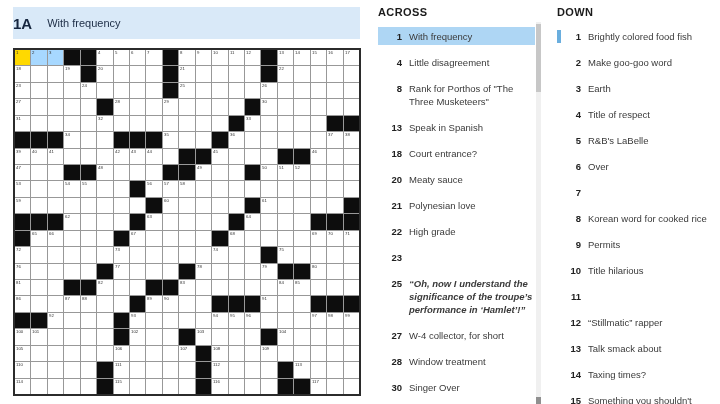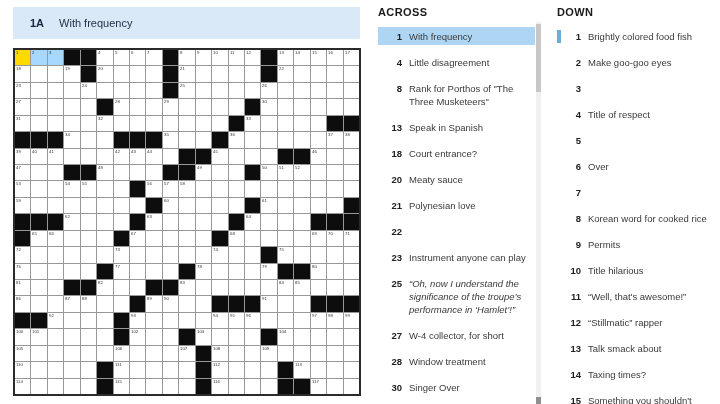--- a/index.html
+++ b/index.html
@@ -2,21 +2,21 @@
 <html><head>
 <meta charset="utf-8">
 <style>
   html,body{margin:0;padding:0;background:#ffffff;}
   #app{position:relative;width:720px;height:404px;background:#fff;overflow:hidden;
        font-family:"Liberation Sans", sans-serif;color:#222;}
 
   
   .cluebar{position:absolute;left:13px;top:7px;width:347px;height:32px;
            background:#d9e9f8;display:flex;align-items:center;}
-  .cluebar .cnum{font-weight:bold;font-size:11px;color:#16263f;margin-left:17px;}
+  .cluebar .cnum{font-weight:bold;font-size:15px;color:#16263f;}
   .cluebar .ctxt{font-size:11px;color:#1c2c45;margin-left:15px;}
 
   
   .gridwrap{position:absolute;left:13px;top:48px;width:344px;height:344px;
             border:2px solid #2b2b2b;background:#989898;}
   .grid{display:grid;grid-template-columns:repeat(21,1fr);grid-template-rows:repeat(21,1fr);
         gap:1px;width:100%;height:100%;}
   .cell{background:#ffffff;position:relative;}
   .cell.black{background:#0d0d0d;}
   .cell.word{background:#a7d8ff;}
@@ -27,21 +27,21 @@
   
   .panel{position:absolute;top:6px;}
   .panel h3{margin:0 0 9px 0;font-size:11px;letter-spacing:0.4px;color:#1b1b1b;}
   .clues{display:flex;flex-direction:column;}
   .clue{display:flex;align-items:flex-start;margin-bottom:8px;padding:3px 2px 2px 0;}
   .clue .mark{width:4px;align-self:stretch;background:transparent;margin-right:4px;flex:0 0 4px;}
   .clue.marked .mark{background:#6aaede;}
   .clue .num{flex:0 0 16px;text-align:right;font-weight:bold;font-size:9.5px;
              line-height:13px;color:#222;}
   .clue .txt{flex:1;margin-left:7px;font-size:9.5px;line-height:13px;color:#3a3a3a;}
-  .clue.italic .txt{font-style:italic;}
+  .clue.italic .txt{font-style:italic;font-weight:bold;}
   .clue.selected{background:#aed6f4;}
 
   
   .sbar{position:absolute;left:536px;top:22px;width:5px;height:382px;background:#f0f0f0;}
   .sbar .thumb{position:absolute;left:0;top:2px;width:5px;height:68px;background:#c7c7c7;}
   .sbar .endcap{position:absolute;left:0;bottom:0;width:5px;height:7px;background:#8f8f8f;}
 </style>
 </head>
 <body>
 
@@ -766,25 +766,25 @@
           <span class="txt">Meaty sauce</span>
         </div>
         <div class="clue">
           <span class="mark"></span>
           <span class="num">21</span>
           <span class="txt">Polynesian love</span>
         </div>
         <div class="clue">
           <span class="mark"></span>
           <span class="num">22</span>
+          <span class="txt">High grade</span>
         </div>
         <div class="clue">
           <span class="mark"></span>
           <span class="num">23</span>
-          <span class="txt">Instrument anyone can play</span>
         </div>
         <div class="clue italic">
           <span class="mark"></span>
           <span class="num">25</span>
           <span class="txt">“Oh, now I understand the significance of the troupe’s performance in ‘Hamlet’!”</span>
         </div>
         <div class="clue">
           <span class="mark"></span>
           <span class="num">27</span>
           <span class="txt">W-4 collector, for short</span>
@@ -811,34 +811,36 @@
     <h3>DOWN</h3>
     <div class="clues" id="down-list">
         <div class="clue marked">
           <span class="mark"></span>
           <span class="num">1</span>
           <span class="txt">Brightly colored food fish</span>
         </div>
         <div class="clue">
           <span class="mark"></span>
           <span class="num">2</span>
-          <span class="txt">Make goo-goo eyes</span>
+          <span class="txt">Make goo-goo word</span>
         </div>
         <div class="clue">
           <span class="mark"></span>
           <span class="num">3</span>
+          <span class="txt">Earth</span>
         </div>
         <div class="clue">
           <span class="mark"></span>
           <span class="num">4</span>
           <span class="txt">Title of respect</span>
         </div>
         <div class="clue">
           <span class="mark"></span>
           <span class="num">5</span>
+          <span class="txt">R&amp;B's LaBelle</span>
         </div>
         <div class="clue">
           <span class="mark"></span>
           <span class="num">6</span>
           <span class="txt">Over</span>
         </div>
         <div class="clue">
           <span class="mark"></span>
           <span class="num">7</span>
         </div>
@@ -853,21 +855,20 @@
           <span class="txt">Permits</span>
         </div>
         <div class="clue">
           <span class="mark"></span>
           <span class="num">10</span>
           <span class="txt">Title hilarious</span>
         </div>
         <div class="clue">
           <span class="mark"></span>
           <span class="num">11</span>
-          <span class="txt">“Well, that's awesome!”</span>
         </div>
         <div class="clue">
           <span class="mark"></span>
           <span class="num">12</span>
           <span class="txt">“Stillmatic” rapper</span>
         </div>
         <div class="clue">
           <span class="mark"></span>
           <span class="num">13</span>
           <span class="txt">Talk smack about</span>

